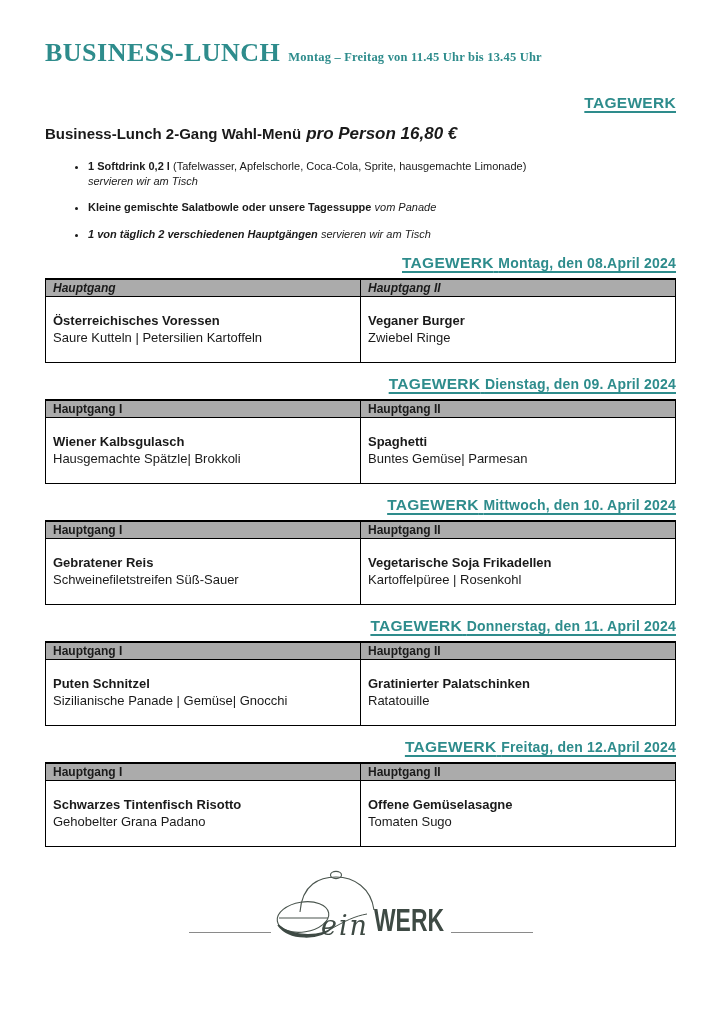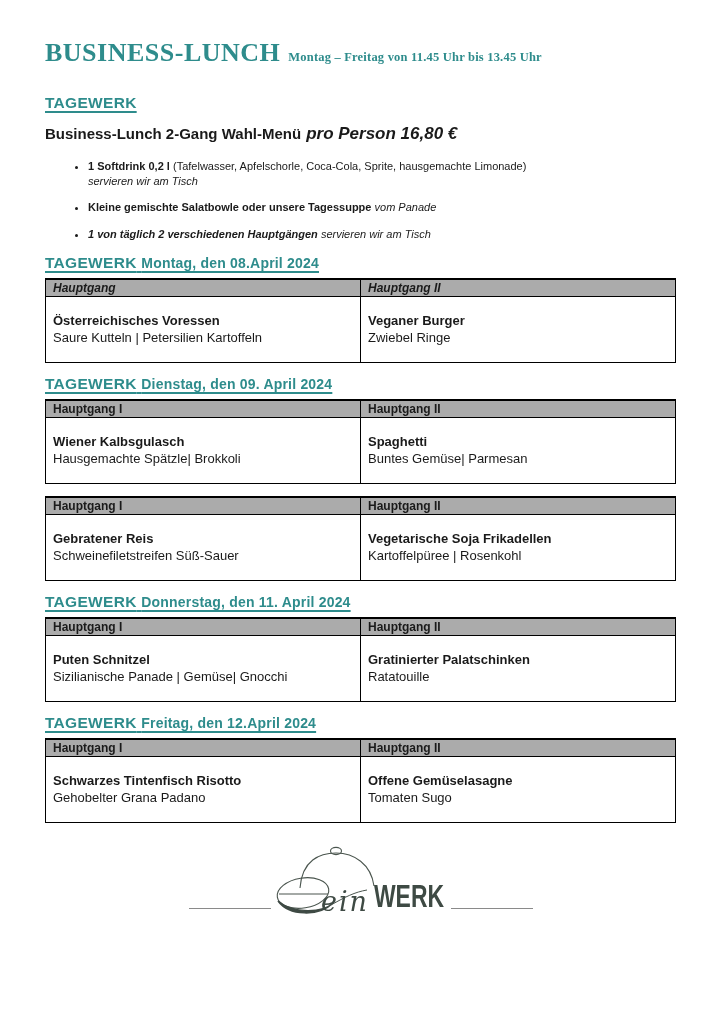--- a/index.html
+++ b/index.html
@@ -24,21 +24,21 @@
     font-size:26px;color:var(--teal);letter-spacing:.5px;white-space:nowrap;
   }
   h1 .hours{
     font-size:12.5px;letter-spacing:.2px;margin-left:8px;font-weight:bold;font-family:Liberation Serif, serif;
   }
 
   
   .teal-heading{
     color:var(--teal);font-weight:bold;margin:0;
     text-decoration:underline;text-decoration-color:var(--teal);
-    text-underline-offset:3px;text-decoration-thickness:1.5px;
+    text-underline-offset:3px;text-decoration-thickness:1.5px;text-align:right;
   }
   h2.teal-heading{font-size:15.5px;margin-top:26px;letter-spacing:.3px}
 
   
   .menu-line{margin:12px 0 0 0;font-size:15px}
   .menu-line .lead{font-weight:bold}
   .menu-line .price{font-weight:bold;font-style:italic;font-size:17px;margin-left:5px}
 
   
   ul.bullets{margin:15px 0 0 0;padding-left:43px;list-style:disc}
@@ -145,20 +145,21 @@
           <td>
             <div class="dish-title">Spaghetti</div>
             <div class="dish-desc">Buntes Gemüse| Parmesan</div>
           </td>
         </tr>
       </tbody>
     </table>
   </section>
 
   <section class="day-section">
+    <h3 class="teal-heading"><span class="h3-main">TAGEWERK</span>&nbsp;<span class="h3-date">Mittwoch, den 10. April 2024</span></h3>
     <table class="menu-table">
       <thead>
         <tr>
           <th>Hauptgang I</th>
           <th>Hauptgang II</th>
         </tr>
       </thead>
       <tbody>
         <tr>
           <td>

